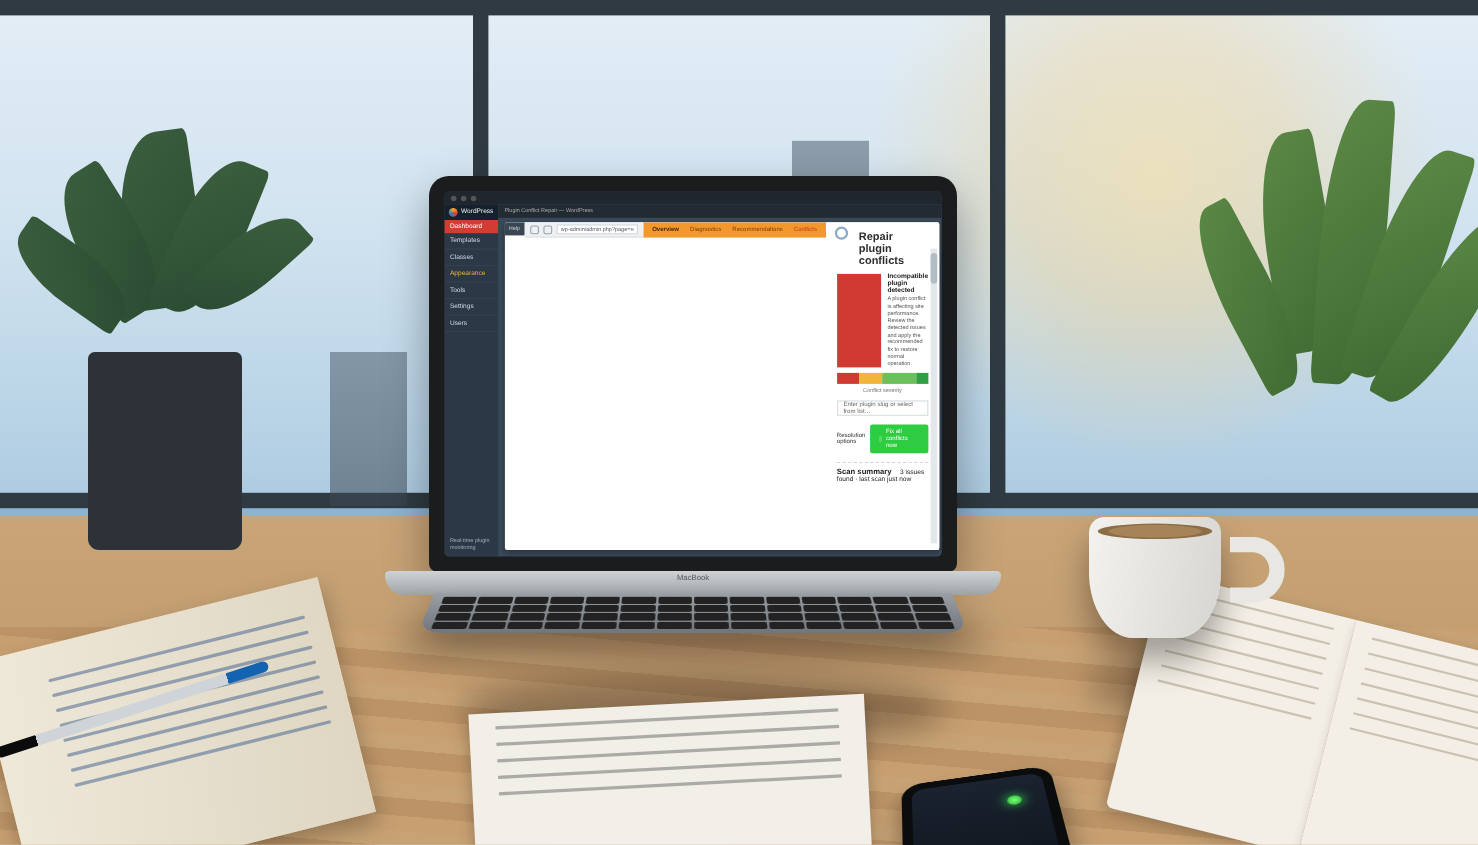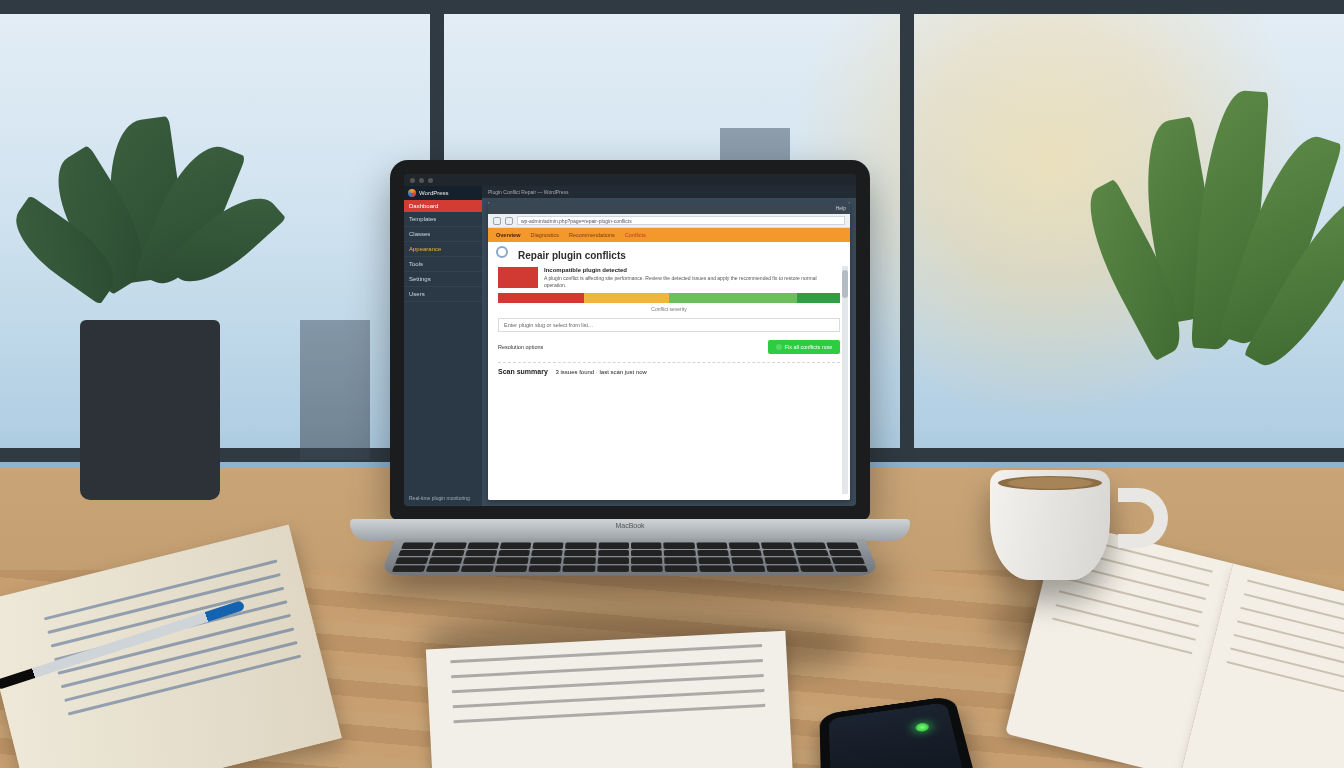--- a/index.html
+++ b/index.html
@@ -45,21 +45,21 @@
   .brand{height:14px;background:#14212c;display:flex;align-items:center;gap:3px;padding:0 4px;}
   .brand .logo{width:8px;height:8px;border-radius:50%;background:conic-gradient(#f6a51b,#e03d2f,#2f7bd1,#f6a51b);}
   .brand span{font-size:6px;color:#eee;}
   .dash{background:#d23c33;color:#fff;padding:3px 5px;font-size:6px;}
   .navitem{padding:4px 5px;border-bottom:1px solid rgba(255,255,255,.04);}
   .navitem.hl{color:#f2b03a;}
 
   .main{flex:1;background:#3a4a59;display:flex;flex-direction:column;}
   .tabbar{height:12px;background:#222b33;display:flex;align-items:center;padding:0 6px;}
   .tabbar span{font-size:5px;color:#aaa;}
-  .browser{background:#fff;margin:4px 6px 6px;flex:1;display:flex;flex-direction:column;border-radius:2px;overflow:hidden;box-shadow:0 2px 6px rgba(0,0,0,.3);}
+  .browser{background:#fff;margin:4px 6px 6px;flex:1;display:flex;flex-direction:row;border-radius:2px;overflow:hidden;box-shadow:0 2px 6px rgba(0,0,0,.3);}
   .bwtop{height:12px;background:#3a4752;display:flex;align-items:center;justify-content:flex-end;padding:0 4px;}
   .bwtop span{font-size:5px;color:#c7cfd6;}
   .addr{height:14px;background:#eef1f3;border-bottom:1px solid #dadfe3;display:flex;align-items:center;gap:4px;padding:0 5px;}
   .addr .ico{width:8px;height:8px;border:1px solid #9aa3ab;border-radius:2px;}
   .addr input{flex:1;border:1px solid #cfd6db;height:9px;font-size:5px;padding:0 3px;color:#556;background:#fff;}
   .tabs{height:14px;background:#f3992b;display:flex;align-items:center;gap:10px;padding:0 8px;}
   .tabs span{font-size:5.5px;color:#7a3d11;}
   .tabs span.active{color:#3d1f07;font-weight:600;}
   .tabs span:last-child{color:#c0392b;}
 

